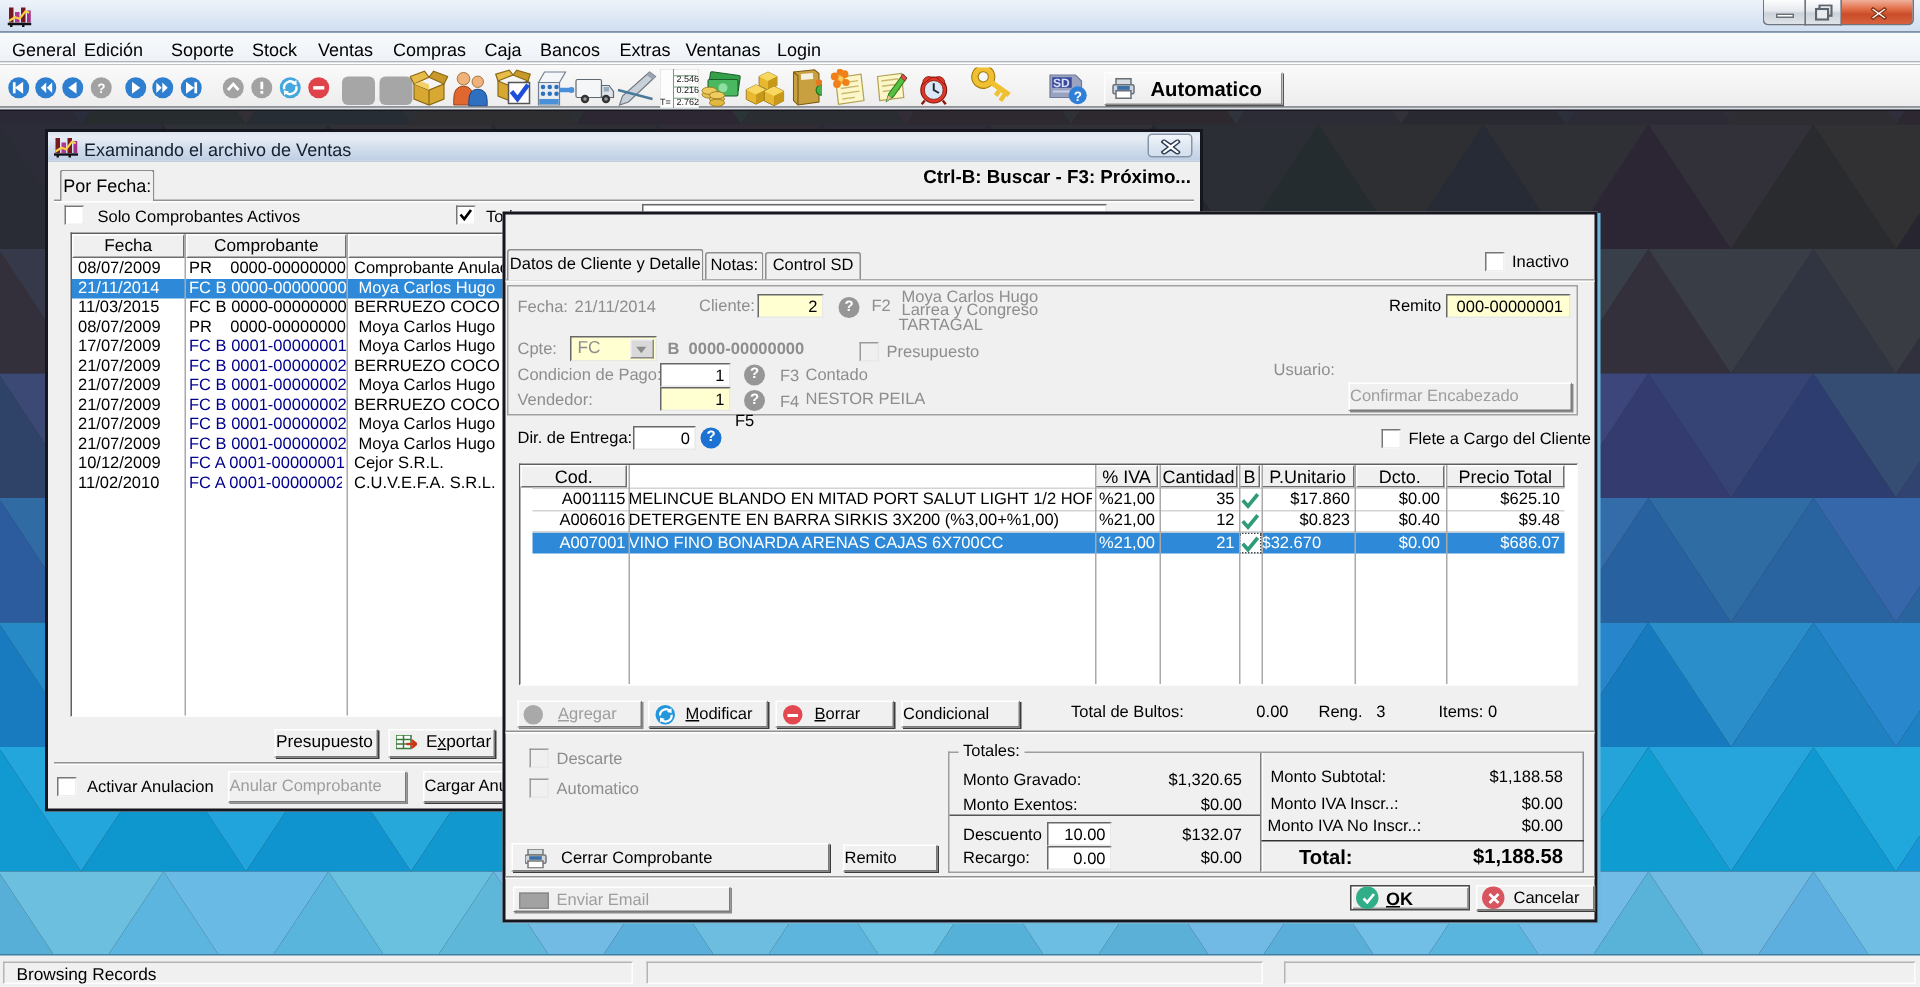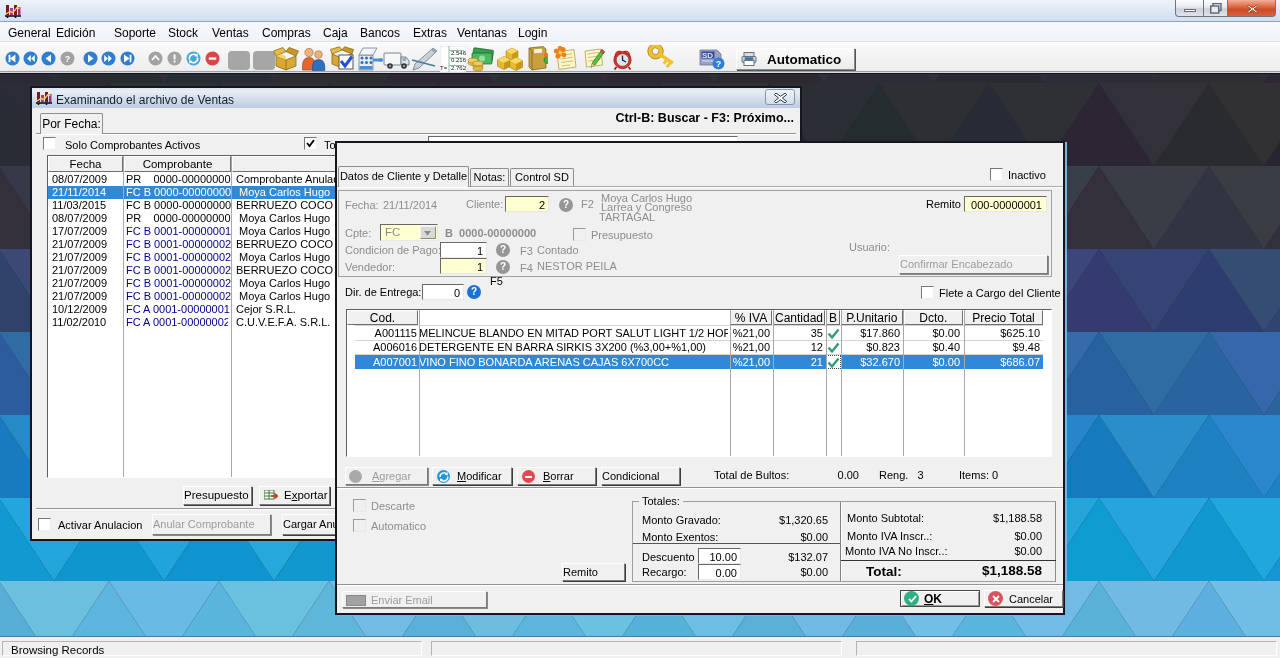--- a/index.html
+++ b/index.html
@@ -709,21 +709,21 @@
 <div class="gcell" style="left:617px;top:31.0px;width:76px;text-align:right;color:#000">$9.48</div>
 <div class="selrow" style="left:8px;top:44.5px;width:688px;height:14.5px"></div>
 <div class="abs" style="left:479px;top:44.5px;width:14.5px;height:14.5px;background:#fff;border:1px dotted #444"></div>
 <div class="gcell" style="left:8px;top:45.5px;width:62px;text-align:right;color:#fff">A007001</div>
 <div class="gcell" style="left:72px;top:45.5px;width:309px;color:#fff">VINO FINO BONARDA ARENAS CAJAS 6X700CC</div>
 <div class="gcell" style="left:383px;top:45.5px;width:40px;text-align:right;color:#fff">%21,00</div>
 <div class="gcell" style="left:426px;top:45.5px;width:50px;text-align:right;color:#fff">21</div>
 <svg class="abs" style="left:480px;top:46.5px" width="13" height="12">
           <path d="M1.5 5.5 L5 9.5 L11.5 1.5" stroke="#2f9b78" stroke-width="2.4" fill="none"></path>
         </svg>
-<div class="gcell" style="left:494px;top:45.5px;width:59px;text-align:right;color:#fff">$32.670</div>
+<div class="gcell" style="left:494px;top:45.5px;width:59px;text-align:left;color:#fff">$32.670</div>
 <div class="gcell" style="left:556px;top:45.5px;width:57px;text-align:right;color:#fff">$0.00</div>
 <div class="gcell" style="left:617px;top:45.5px;width:76px;text-align:right;color:#fff">$686.07</div>
 <div class="ghl" style="left:8px;top:15px;width:688px"></div>
 <div class="ghl" style="left:8px;top:29.5px;width:688px"></div>
 <div class="ghl" style="left:8px;top:44px;width:688px"></div>
 <div class="gvl" style="left:71.5px;top:0px;height:146px"></div>
 <div class="gvl" style="left:382.5px;top:0px;height:146px"></div>
 <div class="gvl" style="left:425.5px;top:0px;height:146px"></div>
 <div class="gvl" style="left:478.5px;top:0px;height:146px"></div>
 <div class="gvl" style="left:493.5px;top:0px;height:146px"></div>
@@ -778,20 +778,29 @@
 <div class="lbl" style="left:400px;top:423px;width:91px;text-align:right">$0.00</div>
 <div class="lbl" style="left:510px;top:369px">Monto Subtotal:</div>
 <div class="lbl" style="left:600px;top:369px;width:105px;text-align:right">$1,188.58</div>
 <div class="lbl" style="left:510px;top:387px">Monto IVA Inscr..:</div>
 <div class="lbl" style="left:600px;top:387px;width:105px;text-align:right">$0.00</div>
 <div class="lbl" style="left:508px;top:402px">Monto IVA No Inscr..:</div>
 <div class="lbl" style="left:600px;top:402px;width:105px;text-align:right">$0.00</div>
 <div class="abs" style="left:504px;top:417px;width:215px;height:1px;background:#333"></div>
 <div class="lbl" style="left:529px;top:421px;font-weight:bold;font-size:13.5px">Total:</div>
 <div class="lbl" style="left:600px;top:420px;width:105px;text-align:right;font-weight:bold;font-size:13.5px">$1,188.58</div>
+<div class="btn" style="left:4px;top:419px;width:212px;height:19px;text-align:left">
+        <svg width="15" height="13" style="position:absolute;left:8px;top:3px">
+          <rect x="2" y="0" width="10" height="4" fill="#d8dde2" stroke="#777"></rect>
+          <rect x="0" y="4" width="14" height="5.5" rx="1" fill="#cfd6dd" stroke="#777"></rect>
+          <rect x="2" y="8" width="10" height="4.6" fill="#fff" stroke="#777"></rect>
+          <rect x="2.8" y="4.8" width="8.4" height="2.4" fill="#3b6ea5"></rect>
+        </svg>
+        <span style="position:absolute;left:32px;top:2.5px">Cerrar Comprobante</span>
+      </div>
 <div class="btn" style="left:225px;top:420px;width:63px;height:18px;padding-top:2px">Remito</div>
 <div class="gline" style="left:0px;top:441px;width:726px"></div>
 <div class="btn dis" style="left:5px;top:448px;width:145px;height:17px;text-align:left">
         <span style="position:absolute;left:3px;top:2.5px;width:20px;height:11px;background:#a2a2a2;border:1px solid #8a8a8a"></span>
         <span style="position:absolute;left:28px;top:1.5px">Enviar Email</span>
       </div>
 <div class="btn" style="left:563px;top:447px;width:80px;height:17px;border:1.5px solid #4a4a4a;box-shadow:inset 1px 1px 0 #fff, inset -1px -1px 0 #9a9a9a">
         <span style="position:absolute;left:3px;top:0px;width:15px;height:15px;border-radius:50%;background:#2fae88"></span>
         <svg style="position:absolute;left:7px;top:3.5px" width="9" height="8">
           <path d="M1 4 L3.5 6.5 L8 1" stroke="#fff" stroke-width="1.8" fill="none"></path>

